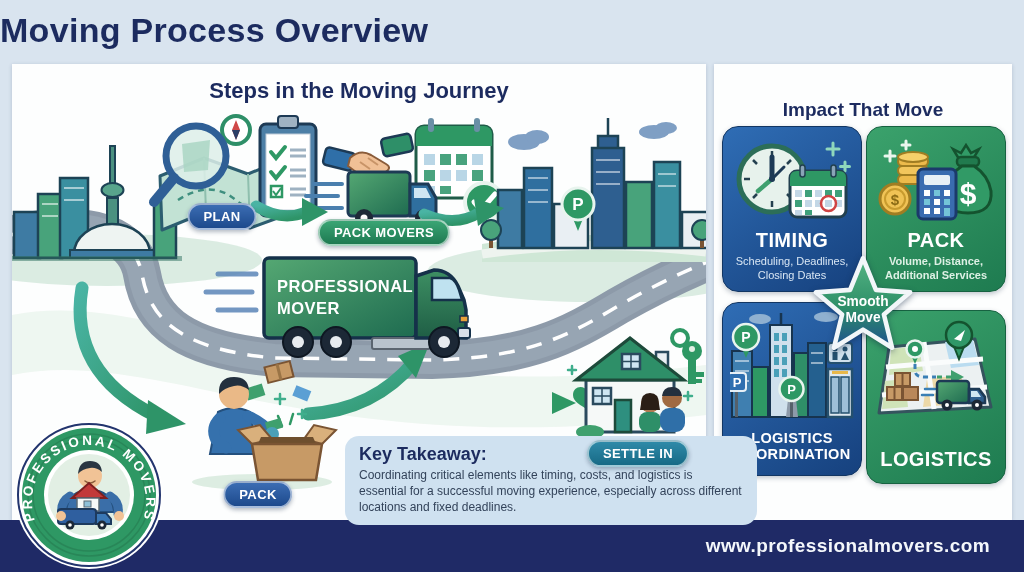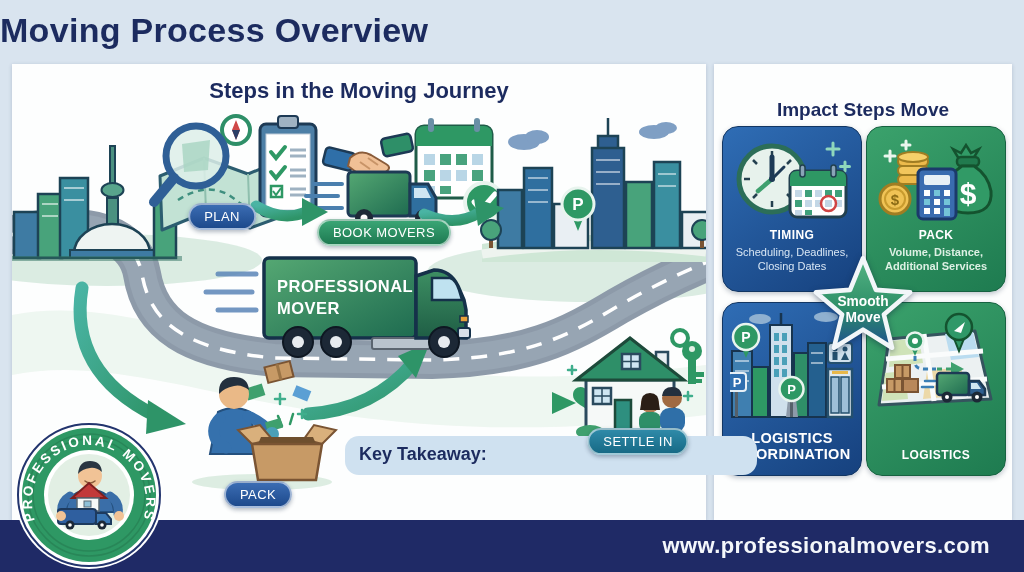--- a/index.html
+++ b/index.html
@@ -9,50 +9,50 @@
               font-size:34px;font-weight:bold;color:#1c2b5f;letter-spacing:.3px;}
   .panel{position:absolute;background:#fdfefe;box-shadow:0 1px 4px rgba(25,45,85,.2);}
   .left-panel{left:12px;top:64px;width:694px;height:456px;}
   .right-panel{left:714px;top:64px;width:298px;height:456px;}
   .left-title{position:absolute;top:14px;left:0;width:100%;margin:0;text-align:center;
               font-size:22px;font-weight:bold;color:#1c2b5f;}
   .right-title{position:absolute;top:12px;left:0;width:100%;margin:0;text-align:center;
                font-size:19px;font-weight:bold;color:#1c2b5f;line-height:1.2;}
   .scene{position:absolute;left:0;top:46px;}
   .pill{position:absolute;transform:translateX(-50%);white-space:nowrap;border-radius:999px;
-        color:#fff;font-weight:normal;font-size:13px;padding:4px 14px;letter-spacing:.4px;
+        color:#fff;font-weight:bold;font-size:13px;padding:4px 14px;letter-spacing:.4px;
         border:2px solid rgba(255,255,255,.55);box-shadow:0 2px 4px rgba(10,30,60,.3);z-index:4;}
   .pill-blue{background:linear-gradient(180deg,#3b6cb3,#1d4a8c);}
   .pill-green{background:linear-gradient(180deg,#3aa574,#1e7a52);}
   .pill-teal{background:linear-gradient(180deg,#2f8aa8,#176a86);}
   .takeaway{position:absolute;left:333px;top:372px;width:412px;box-sizing:border-box;
             background:#cfe1f0;border-radius:14px;padding:8px 14px 10px;z-index:2;}
   .takeaway h3{margin:0;font-size:18px;color:#1c2b5f;}
   .takeaway p{margin:3px 0 0;font-size:12px;line-height:1.32;color:#33435a;}
   .factor-card{position:absolute;border-radius:16px;display:flex;flex-direction:column;
                align-items:center;color:#fff;text-align:center;
                box-shadow:0 2px 5px rgba(10,30,60,.25);}
   .card-blue{background:linear-gradient(145deg,#2f6db5,#16417e);border:1px solid #123663;}
   .card-green{background:linear-gradient(145deg,#3ba26c,#1e7b50);border:1px solid #176241;}
   #card-timing{left:8px;top:62px;width:138px;height:164px;}
   #card-cost{left:152px;top:62px;width:138px;height:164px;}
   #card-location{left:8px;top:238px;width:138px;height:172px;}
-  #card-logistics{left:152px;top:238px;width:138px;height:172px;gap:12px;}
+  #card-logistics{left:152px;top:246px;width:138px;height:172px;gap:12px;}
   .factor-icon{margin-top:8px;}
-  .factor-name{font-weight:bold;font-size:12px;letter-spacing:.4px;margin-top:2px;line-height:1.15;}
+  .factor-name{font-weight:bold;font-size:20px;letter-spacing:.4px;margin-top:2px;line-height:1.15;}
   .factor-name.small{font-size:14.5px;padding:0 4px;}
   .factor-name.bottom{margin-top:auto;margin-bottom:12px;}
   .factor-sub{font-size:11px;line-height:1.25;margin-top:3px;padding:0 6px;color:#d8e6f4;}
   .card-green .factor-sub{color:#ddf0e4;font-weight:bold;}
   .star-badge{position:absolute;left:94px;top:185px;width:110px;height:110px;z-index:5;}
   .star-badge svg{filter:drop-shadow(0 2px 3px rgba(10,30,60,.45));}
   .bottom-bar{position:absolute;left:0;top:520px;width:1024px;height:52px;background:#1f2a66;
               display:flex;align-items:center;justify-content:flex-end;
               padding-right:34px;box-sizing:border-box;}
-  .website{color:#f4f7fb;font-size:22px;font-weight:600;letter-spacing:.4px;text-decoration:none;}
+  .website{color:#f4f7fb;font-size:19px;font-weight:600;letter-spacing:.4px;text-decoration:none;}
   .logo-badge{position:absolute;left:14px;top:420px;width:150px;height:150px;z-index:10;}
 </style>
 </head>
 <body>
 
 <div class="canvas">
 
   <h1 class="page-title">Moving Process Overview</h1>
 
   <section class="panel left-panel">
@@ -333,33 +333,34 @@
           <path d="M77,76 q0,-11 9,-11 q9,0 9,11 l1,6 h-20 z" fill="#2a1e16"></path>
           <rect x="75" y="84" width="22" height="20" rx="8" fill="#2e8f68"></rect>
           <circle cx="108" cy="70" r="10" fill="#a06a42"></circle>
           <path d="M98,68 q1,-9 10,-9 q9,0 10,9 z" fill="#23303e"></path>
           <rect x="96" y="80" width="25" height="24" rx="9" fill="#2f6fa8"></rect>
         </g>
       </g>
     </svg>
 
     <div class="pill pill-blue" style="left:210px;top:139px;"><span>PLAN</span></div>
-    <div class="pill pill-green" style="left:372px;top:155px;"><span>BOOK MOVERS</span></div>
+    <div class="pill pill-green" style="left:372px;top:155px;"><span>PACK MOVERS</span></div>
     <div class="pill pill-blue" style="left:246px;top:417px;"><span>PACK</span></div>
-    <div class="pill pill-teal" style="left:626px;top:364px;z-index:5;"><span>SETTLE IN</span></div>
+    <div class="pill pill-teal" style="left:626px;top:376px;z-index:5;"><span>SETTLE IN</span></div>
 
     <div class="takeaway">
       <h3>Key Takeaway:</h3>
+      <p>Coordinating critical elements like timing, costs, and logistics is essential for a successful moving experience, especially across different locations and fixed deadlines.</p>
     </div>
   </section>
 
   <section class="panel right-panel">
     <h2 class="right-title">
       <br>
-      <span>Impact Steps Move</span>
+      <span>Impact That Move</span>
     </h2>
 
     <div class="factor-card card-blue" id="card-timing">
       <svg class="factor-icon" width="120" height="92" viewBox="0 0 120 92">
         <g stroke="#8fd8bc" stroke-width="3" stroke-linecap="round">
           <path d="M101,8 v12 M95,14 h12"></path>
             <path d="M113,27 v9 M108.5,31.5 h9"></path>
         </g>
         <circle cx="40" cy="44" r="33" fill="#e7f2ec" stroke="#2c6e58" stroke-width="5"></circle>
         <g stroke="#24404f" stroke-width="2.5">

